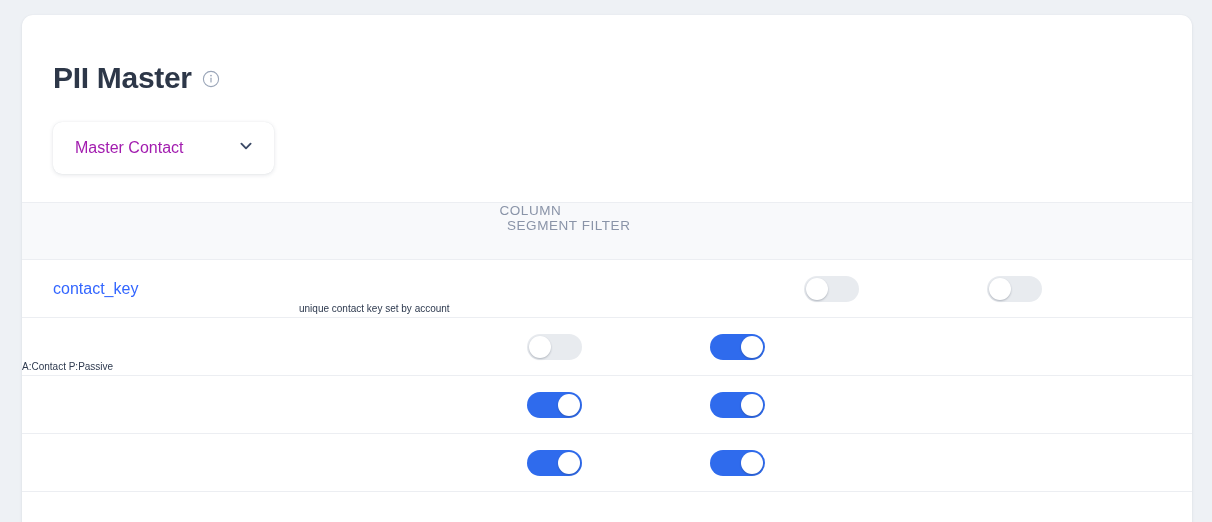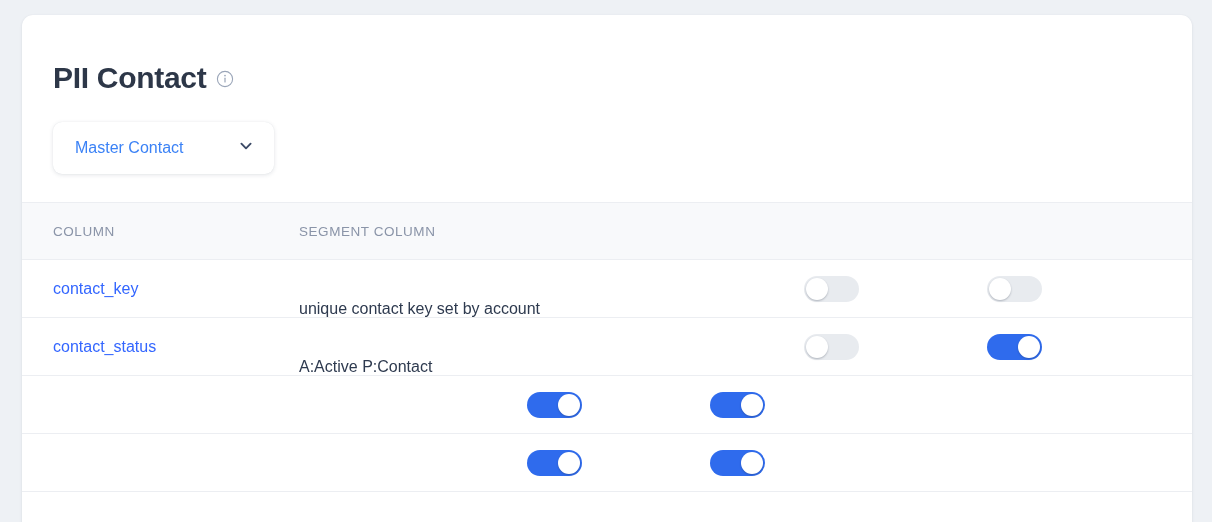--- a/index.html
+++ b/index.html
@@ -71,21 +71,21 @@
     height: 52px;
     padding: 0 19px 0 22px;
     background: #ffffff;
     border-radius: 9px;
     box-shadow: 0 1px 4px rgba(40,55,80,0.13), 0 0 1px rgba(40,55,80,0.10);
     cursor: pointer;
   }
 
   .dropdown-label {
     font-size: 16px;
-    color: #3b82f6;
+    color: #a21caf;
     white-space: nowrap;
   }
 
   .chevron {
     display: block;
     margin-left: 22px;
     color: #3b4a66;
   }
 
   
@@ -98,20 +98,21 @@
     display: flex;
     align-items: center;
     width: 100%;
   }
 
   .thead {
     height: 58px;
     background: #f8f9fb;
     border-top: 1px solid #eceef2;
     border-bottom: 1px solid #eceef2;
+    flex-direction: column;
   }
 
   .tbody-row {
     height: 58px;
     background: #ffffff;
     border-bottom: 1px solid #eceef2;
   }
 
   .col-column      { width: 277px; padding-left: 31px; }
   .col-description { width: 505px; }
@@ -124,21 +125,21 @@
     letter-spacing: 0.55px;
   }
 
   .cell-link {
     font-size: 16px;
     color: #3366ff;
     cursor: pointer;
   }
 
   .cell-desc {
-    font-size: 16px;
+    font-size: 10px;
     color: #2e3a4f;
     margin-top: 40px;
   }
 
   
   .toggle {
     position: relative;
     display: block;
     width: 55px;
     height: 26px;
@@ -165,21 +166,21 @@
   .toggle.on .knob { left: 31px; }
 </style>
 </head>
 <body>
 
 <div class="page">
   <div class="card">
 
     <div class="card-head">
       <div class="title-row">
-        <div class="page-title">PII Contact</div>
+        <div class="page-title">PII Master</div>
         <span class="info-icon">
           <svg width="18" height="18" viewBox="0 0 18 18" fill="none">
             <circle cx="9" cy="9" r="7.6" stroke="currentColor" stroke-width="1.1"></circle>
             <circle cx="9" cy="5.6" r="0.85" fill="currentColor"></circle>
             <rect x="8.4" y="7.6" width="1.2" height="5" rx="0.6" fill="currentColor"></rect>
           </svg>
         </span>
       </div>
     </div>
 
@@ -191,45 +192,42 @@
             <path d="M4.4 6.7 L9 11.3 L13.6 6.7" stroke="currentColor" stroke-width="1.9" stroke-linecap="round" stroke-linejoin="round"></path>
           </svg>
         </span>
       </div>
     </div>
 
     <div class="table">
 
       <div class="trow thead">
         <div class="col-column th">COLUMN</div>
-        <div class="col-segment th">SEGMENT COLUMN</div>
+        <div class="col-segment th">SEGMENT FILTER</div>
       </div>
 
       <div class="trow tbody-row">
         <div class="col-column">
           <span class="cell-link">contact_key</span>
         </div>
         <div class="col-description cell-desc">unique contact key set by account</div>
         <div class="col-mask">
           <span class="toggle">
               <span class="knob"></span>
             </span>
         </div>
         <div class="col-segment">
           <span class="toggle">
               <span class="knob"></span>
             </span>
         </div>
       </div>
 
       <div class="trow tbody-row">
-        <div class="col-column">
-          <span class="cell-link">contact_status</span>
-        </div>
-        <div class="col-description cell-desc">A:Active P:Contact</div>
+        <div class="col-description cell-desc">A:Contact P:Passive</div>
         <div class="col-mask">
           <span class="toggle">
               <span class="knob"></span>
             </span>
         </div>
         <div class="col-segment">
           <span class="toggle on">
               <span class="knob"></span>
             </span>
         </div>

